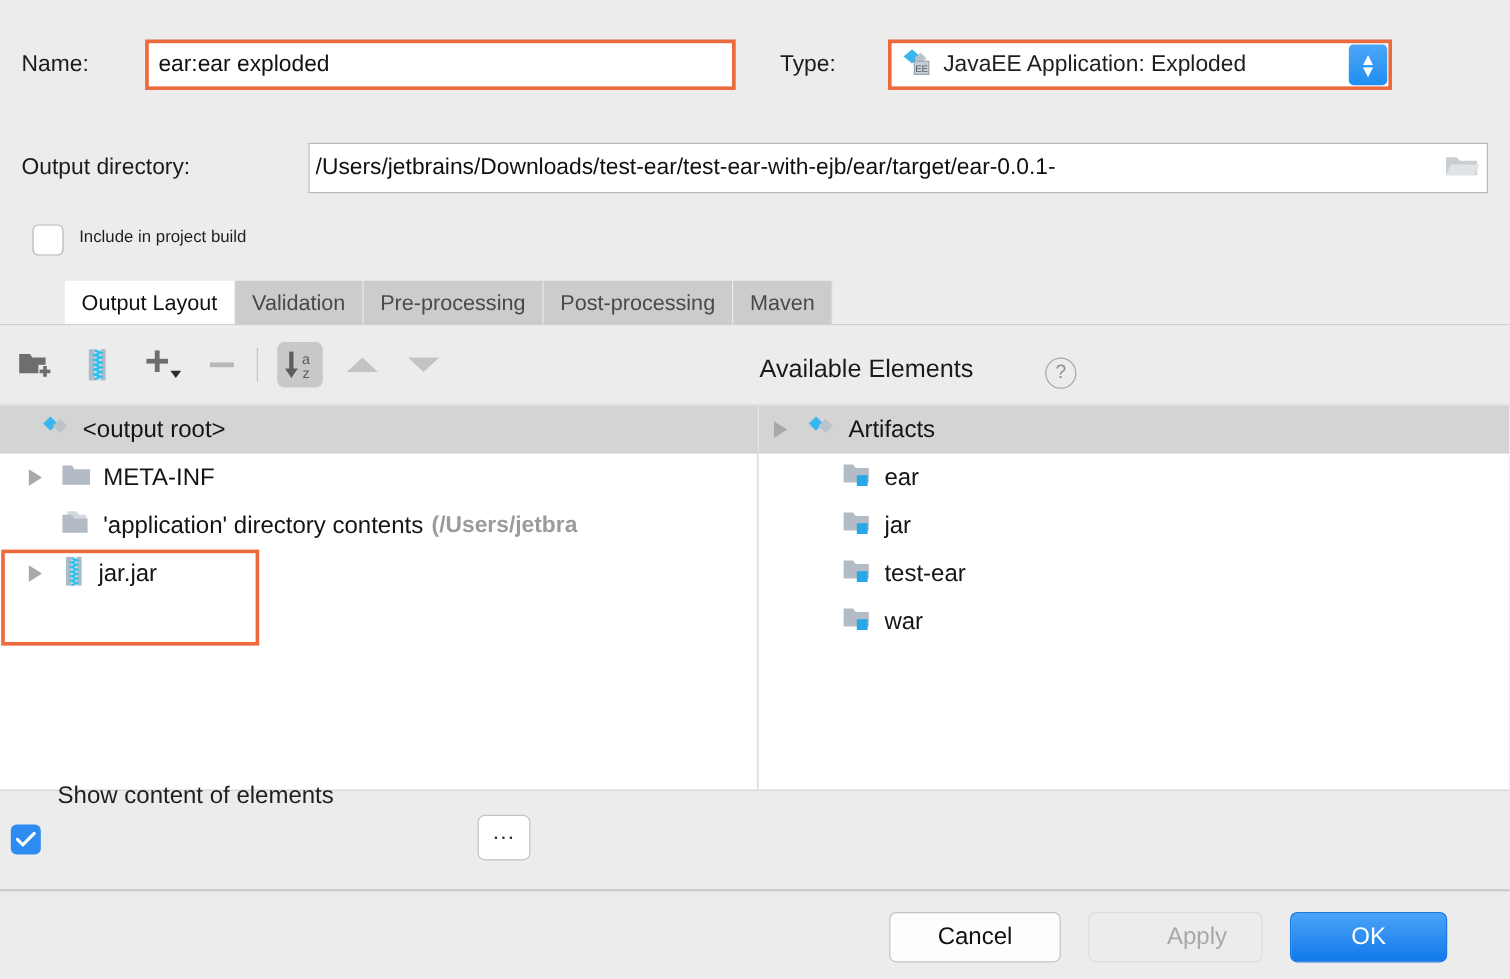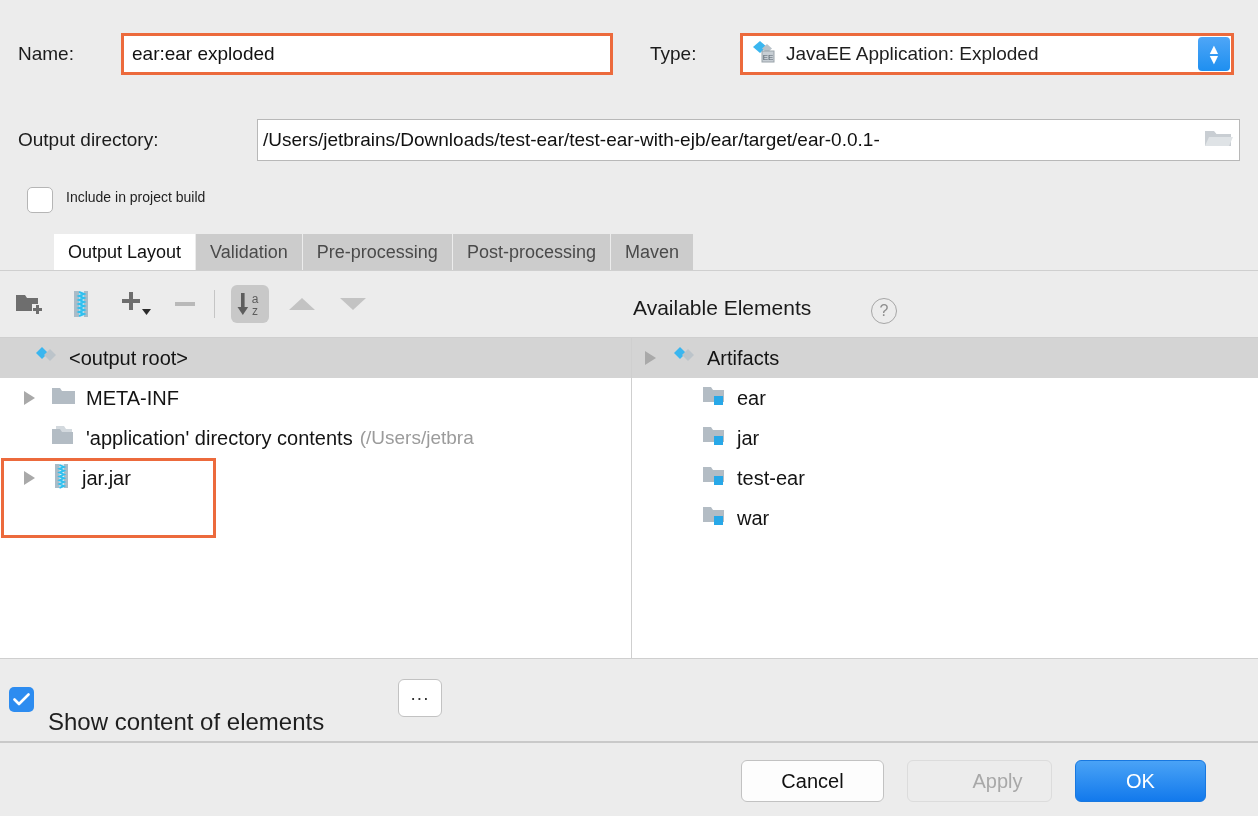--- a/index.html
+++ b/index.html
@@ -18,21 +18,21 @@
   .name-field {
     position:absolute; left:121px; top:33px; width:492px; height:42px;
     background:#ffffff; border:1px solid #b8b8b8;
     outline:3px solid #ec6a3c; outline-offset:-3px;
     display:flex; align-items:center; padding:0 10px;
     font-size:19px; color:#111;
   }
 
   .type-label { position:absolute; left:650px; top:43px; }
   .type-combo {
-    position:absolute; left:740px; top:33px; width:494px; height:42px;
+    position:absolute; left:740px; top:33px; width:420px; height:42px;
     background:#ffffff; border:1px solid #b8b8b8;
     outline:3px solid #ec6a3c; outline-offset:-3px;
     display:flex; align-items:center; padding:0 4px 0 10px;
   }
   .type-combo .txt { font-size:19px; margin-left:9px; white-space:nowrap; }
   .stepper {
     position:absolute; right:3px; top:3px; width:32px; height:34px;
     background:linear-gradient(#4ea6f7,#1e8ff0);
     border-radius:4px;
     display:flex; flex-direction:column; align-items:center; justify-content:center;
@@ -85,38 +85,38 @@
     background:#ffffff; border-top:1px solid #cfcfcf; border-bottom:1px solid #cfcfcf; }
   .panel-left { position:absolute; left:0; top:0; width:631px; height:100%;
     overflow:hidden; }
   .divider { position:absolute; left:631px; top:0; width:1px; height:100%; background:#cfcfcf; }
   .panel-right { position:absolute; left:632px; top:0; width:626px; height:100%; overflow:hidden; }
 
   .trow { height:40px; display:flex; align-items:center; white-space:nowrap; }
   .trow.sel { background:#d4d4d4; }
   .trow .tw { width:20px; flex:0 0 20px; display:flex; justify-content:center; }
   .trow .label { font-size:20px; color:#141414; }
-  .trow .label2 { font-size:19px; color:#9b9b9b; margin-left:7px; }
+  .trow .label2 { font-size:19px; color:#9b9b9b; margin-left:7px;font-weight:bold; }
 
   .arrow-r { width:0;height:0;border-left:11px solid #a9a9a9;
     border-top:7px solid transparent;border-bottom:7px solid transparent; }
 
   
   .ico { flex:0 0 auto; display:inline-block; position:relative; }
 
   
   .annot { position:absolute; left:1px; top:120px; width:215px; height:80px;
     border:3px solid #ec6a3c; pointer-events:none; }
 
   
   .bottombar { position:absolute; left:0; top:660px; width:1258px; height:80px; background:#ececec; }
   .show-check { position:absolute; left:9px; top:687px; width:25px; height:25px;
     background:#2d8cf0; border-radius:5px; display:flex; align-items:center; justify-content:center; }
   .show-check svg { display:block; }
-  .show-label { position:absolute; left:48px; top:708px; font-size:24px;text-align:center; }
+  .show-label { position:absolute; left:48px; top:652px; font-size:20px;text-align:center; }
   .dots-btn { position:absolute; left:398px; top:679px; width:44px; height:38px;
     background:#fff; border:1px solid #c2c2c2; border-radius:6px;
     display:flex; align-items:center; justify-content:center;
     font-size:19px; color:#333; letter-spacing:1px; padding-bottom:8px; }
 
   .sep-line { position:absolute; left:0; top:741px; width:1258px; height:2px; background:#c9c9c9; }
   .buttonbar { position:absolute; left:0; top:743px; width:1258px; height:73px; background:#ececec; }
   .btn { position:absolute; top:760px; height:42px; border-radius:6px;
     display:flex; align-items:center; justify-content:center; font-size:20px; }
   .btn-cancel { left:741px; width:143px; background:#fdfdfd; border:1px solid #c2c2c2; color:#111; }

